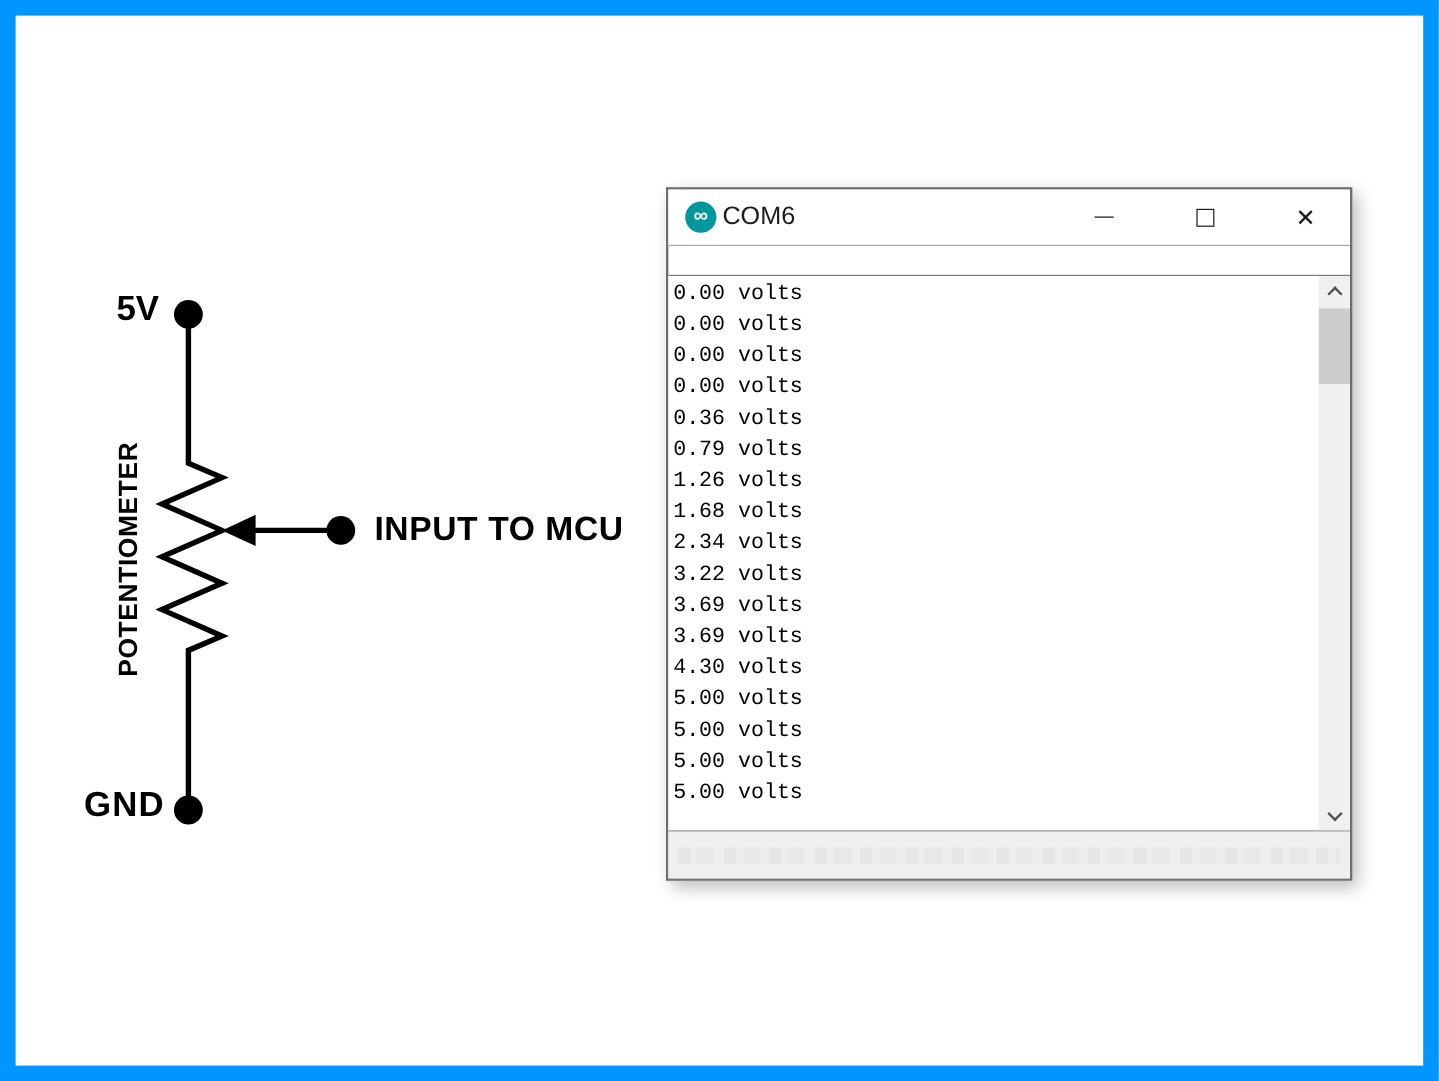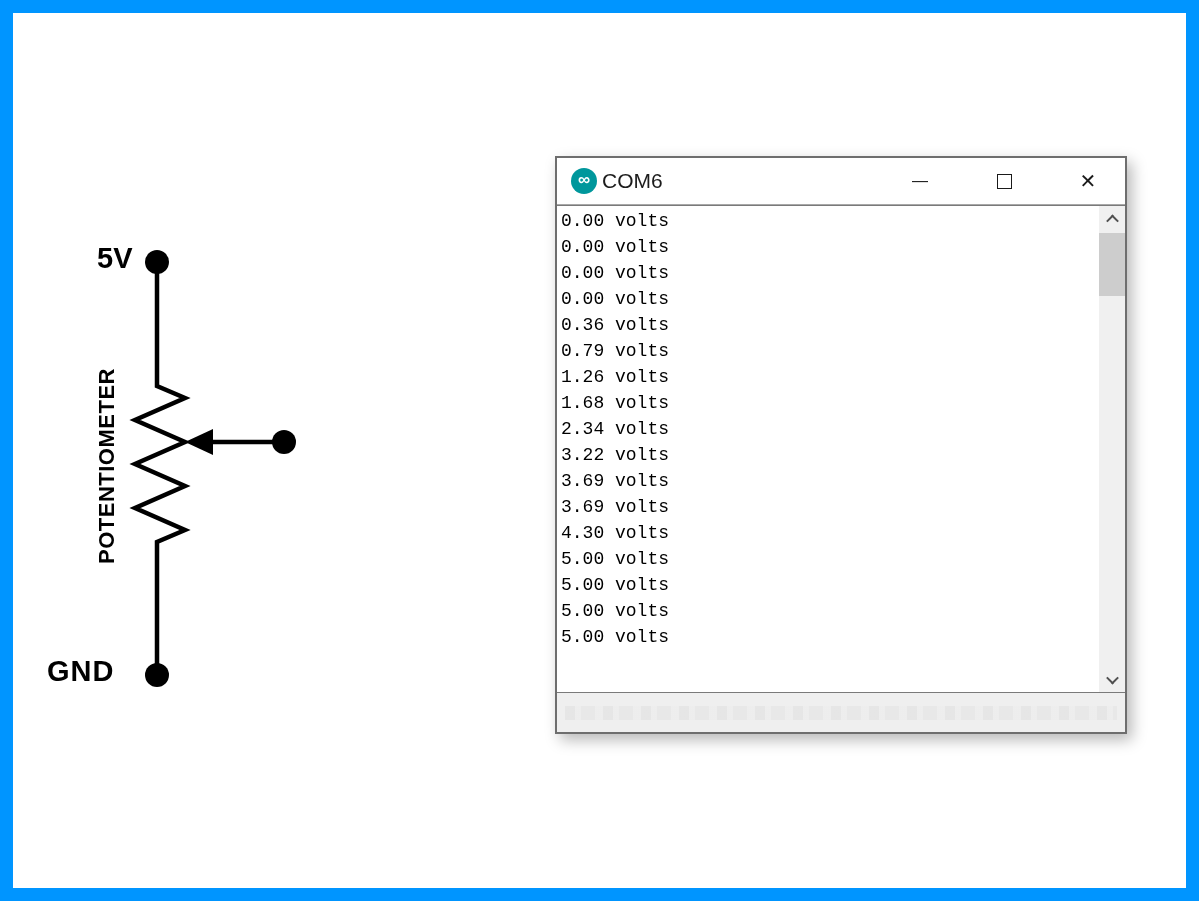--- a/index.html
+++ b/index.html
@@ -13,21 +13,21 @@
   .canvas {
     position:absolute; left:13px; top:13px; right:13px; bottom:13px;
     background:#ffffff;
   }
 
   
   .schematic { position:absolute; left:0; top:0; width:555px; height:682px; }
   .schematic svg { position:absolute; left:0; top:0; }
   .lbl { position:absolute; color:#000; font-weight:bold; white-space:nowrap; }
   .lbl-5v   { left:84px;  top:231px; font-size:29px; line-height:29px; }
-  .lbl-gnd  { left:34px;  top:644px; font-size:29px; line-height:29px; letter-spacing:1px; }
+  .lbl-gnd  { left:57px;  top:644px; font-size:29px; line-height:29px; letter-spacing:1px; }
   .lbl-input{ left:299px; top:414px; font-size:28px; line-height:28px; letter-spacing:0.5px; }
   .lbl-pot  {
     left:94px; top:453px; font-size:22px; line-height:22px; letter-spacing:0.5px;
     transform:translate(-50%,-50%) rotate(-90deg); transform-origin:center;
   }
 
   
   .window {
     position:absolute; left:542px; top:143px; width:572px; height:578px;
     background:#ffffff; border:2px solid #6e6e6e;
@@ -59,21 +59,21 @@
     flex:1; height:30px; border:1px solid #7a7a7a; outline:none;
     font-size:17px; padding:0 6px; font-family:"Liberation Sans", sans-serif;
   }
   .send-btn {
     flex:0 0 73px; height:32px; background:#e1e1e1; border:1px solid #adadad;
     font-size:19px; color:#000; font-family:"Liberation Sans", sans-serif; cursor:default;
   }
 
   .output {
     flex:1 1 auto; position:relative; background:#ffffff;
-    border-top:1px solid #7a7a7a; border-bottom:1px solid #7a7a7a; overflow:hidden;
+    border-top:1px solid #7a7a7a; border-bottom:1px solid #7a7a7a; overflow:hidden;margin-top:24px;
   }
   .lines {
     position:absolute; left:0; top:0; right:27px; bottom:0;
     padding:2px 0 0 4px;
     font-family:"Liberation Mono", monospace; font-size:18px; line-height:26px;
     color:#000; white-space:pre;
   }
   .scrollbar {
     position:absolute; right:0; top:0; bottom:0; width:26px; background:#f0f0f0;
   }
@@ -107,20 +107,21 @@
 
         <polygon points="172,429 200,416 200,442" fill="#000000"></polygon>
 
         <circle cx="144" cy="249" r="12" fill="#000000"></circle>
         <circle cx="144" cy="662" r="12" fill="#000000"></circle>
         <circle cx="271" cy="429" r="12" fill="#000000"></circle>
       </svg>
       <div class="lbl lbl-5v">5V</div>
       <div class="lbl lbl-gnd">GND</div>
       <div class="lbl lbl-pot">POTENTIOMETER</div>
+      <div class="lbl lbl-input">INPUT TO MCU</div>
     </div>
 
     <div class="window">
 
       <div class="titlebar">
         <span class="app-icon">∞</span>
         <span class="win-title">COM6</span>
         <div class="win-controls">
           <button class="ctrl ctrl-min">—</button>
           <button class="ctrl">

